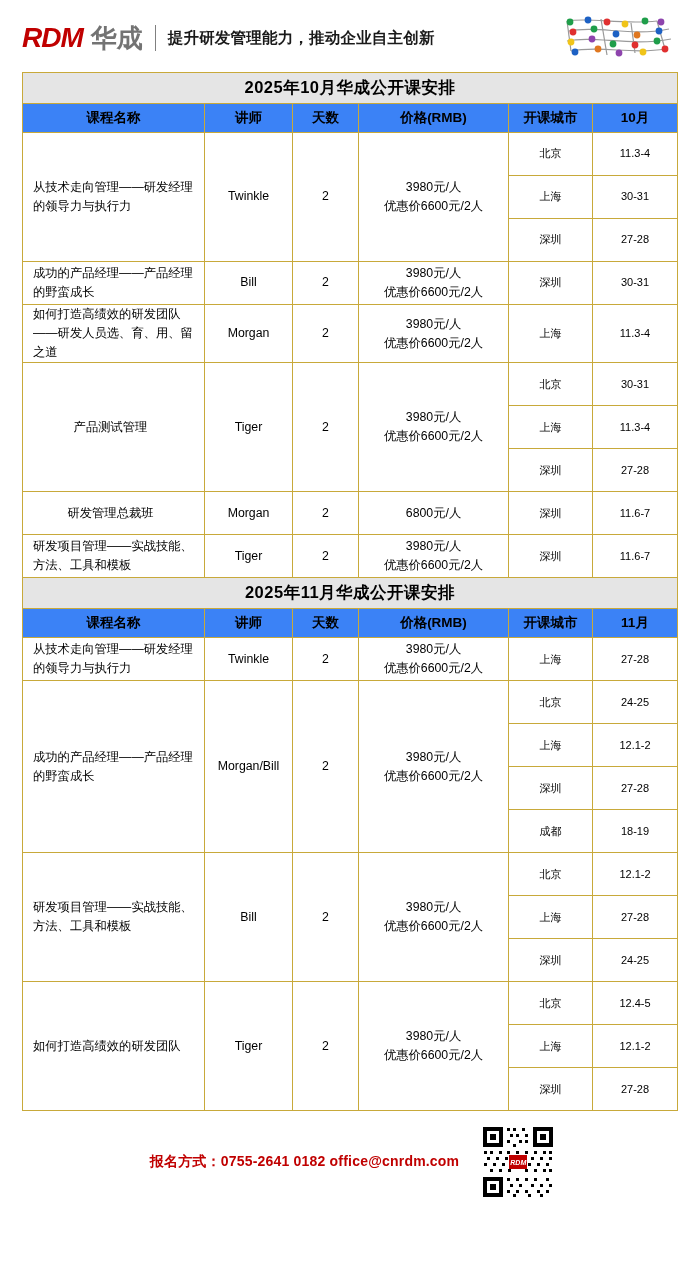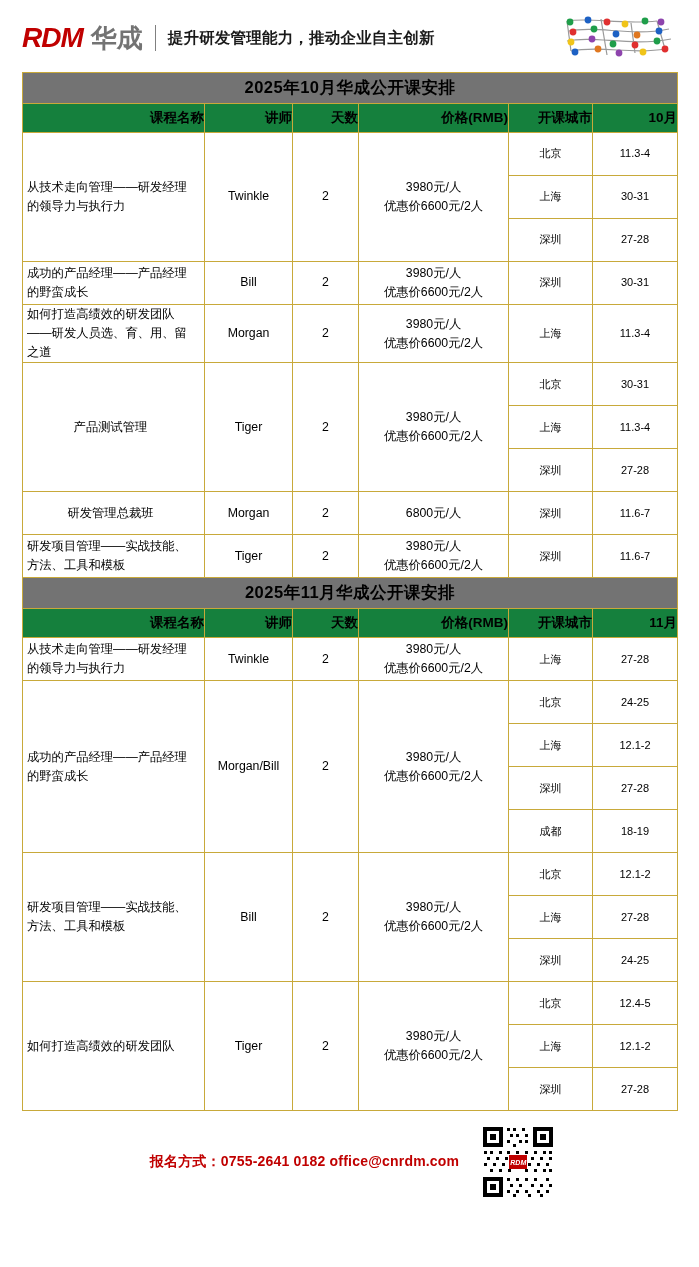--- a/index.html
+++ b/index.html
@@ -73,46 +73,46 @@
     border-collapse: collapse;
     width: 655px;
     table-layout: fixed;
     border: 1px solid #bfa22e;
   }
   table.sched td, table.sched th {
     border: 1px solid #c8a93a;
     padding: 0;
   }
   .banner {
-    background: #737373;
+    background: #e5e5e5;
     text-align: center;
     font-weight: bold;
     font-size: 16.5px;
     height: 30px;
     color: #000;
     letter-spacing: 0.5px;
   }
   .hdr {
-    background: #15803d;
-    text-align: right;
+    background: #3b82f6;
+    text-align: center;
     font-weight: bold;
     font-size: 13.5px;
     height: 28px;
     color: #000;
   }
   .cell {
     text-align: center;
     font-size: 12.3px;
     line-height: 1.55;
     padding: 5px 4px;
     color: #000;
   }
   .cell.course {
     text-align: left;
-    padding-left: 4px;
+    padding-left: 10px;
     padding-right: 6px;
   }
   .cell.course.centered {
     text-align: center;
     padding-left: 0;
   }
   .cell.price {
     line-height: 1.55;
     font-size: 12.3px;
     margin-top: 22px;

